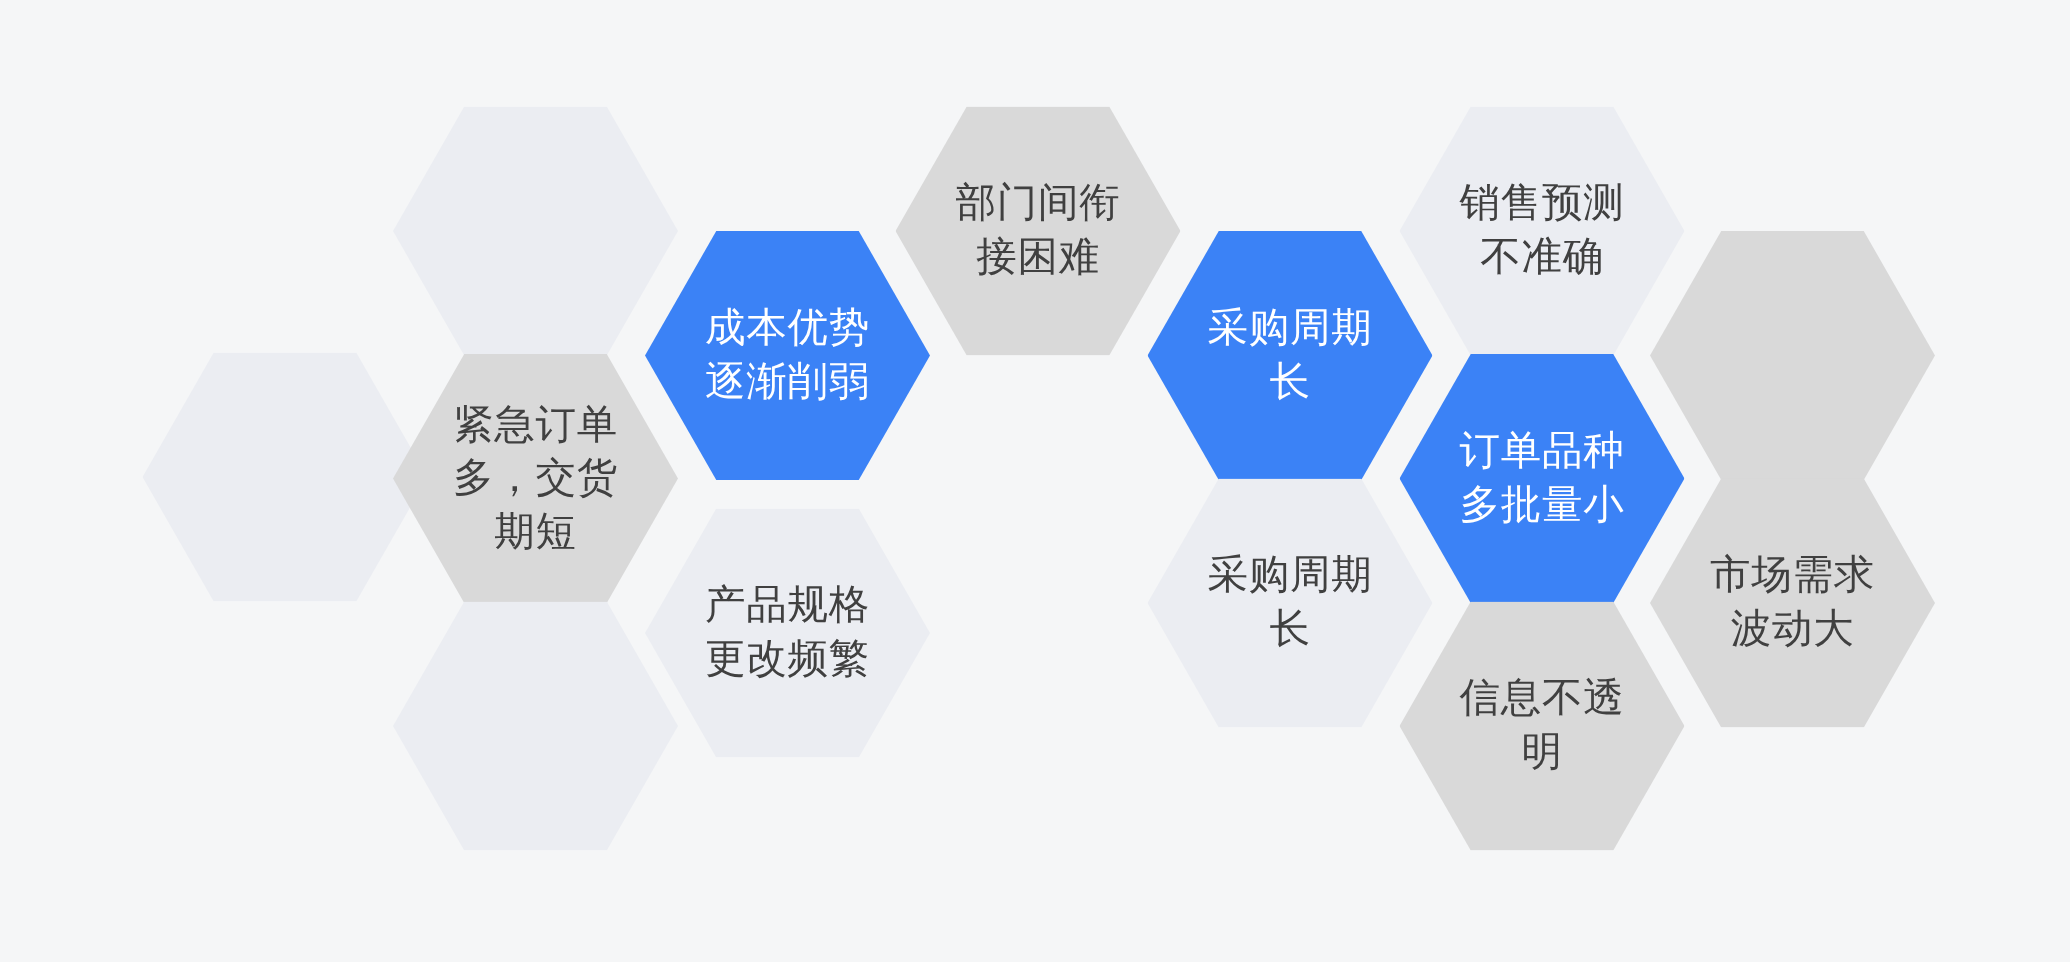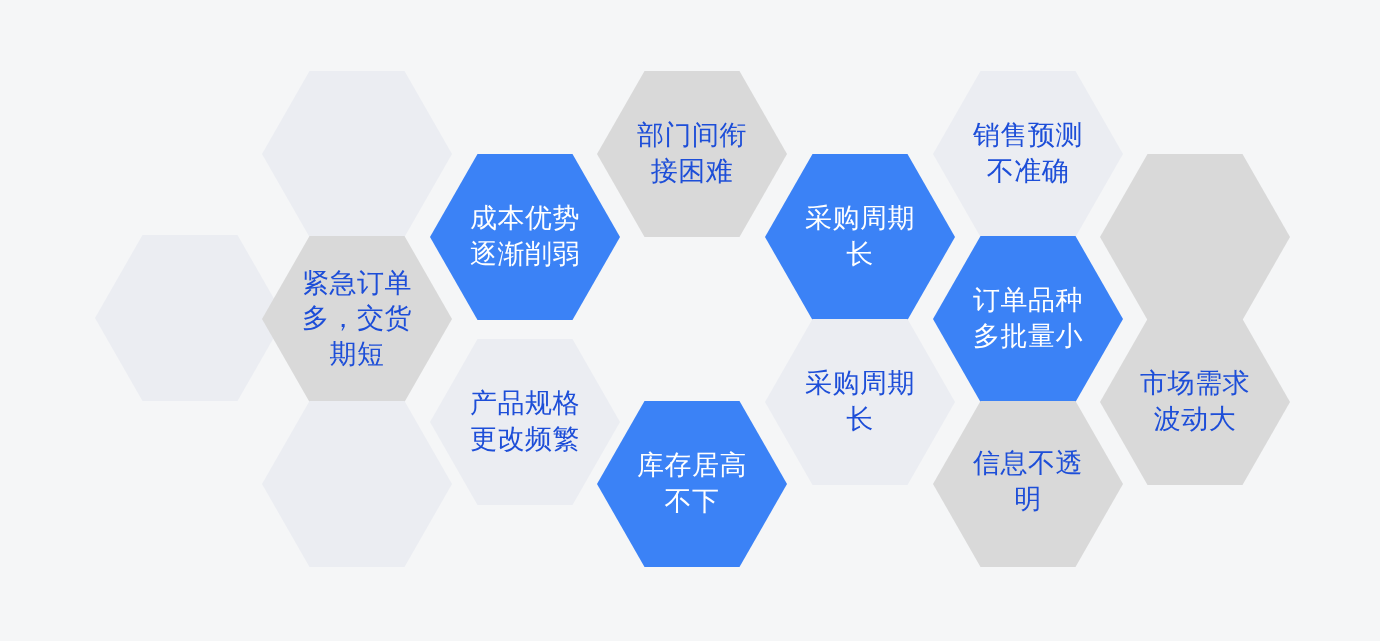--- a/index.html
+++ b/index.html
@@ -44,21 +44,21 @@
     white-space: pre-line;
     word-break: break-all;
   }
 
   
   .fill-pale   { background: #ebedf2; }
   .fill-gray   { background: #d9d9d9; }
   .fill-red    { background: #3b82f6; }
 
   
-  .txt-dark  { color: #1d4ed8; }
+  .txt-dark  { color: #404040; }
   .txt-light { color: #ffffff; }
 </style>
 </head>
 <body>
 
 <div id="hex-canvas" style="background: rgb(245, 246, 247);">
     <div class="hex fill-pale empty" style="left: 95px; top: 235px;"></div>
     <div class="hex fill-pale empty" style="left: 262px; top: 71px;"></div>
     <div class="hex fill-gray" style="left: 262px; top: 236px;">
       <span class="hex-label txt-dark">紧急订单多，交货期短</span>
@@ -66,35 +66,32 @@
     <div class="hex fill-pale empty" style="left: 262px; top: 401px;"></div>
     <div class="hex fill-red" style="left: 430px; top: 154px;">
       <span class="hex-label txt-light">成本优势逐渐削弱</span>
     </div>
     <div class="hex fill-pale" style="left: 430px; top: 319px; margin-top: 20px;">
       <span class="hex-label txt-dark">产品规格更改频繁</span>
     </div>
     <div class="hex fill-gray" style="left: 597px; top: 71px;">
       <span class="hex-label txt-dark">部门间衔接困难</span>
     </div>
-    <div class="hex fill-red" style="left: 597px; top: 401px;">
-      <span class="hex-label txt-light">库存居高不下</span>
-    </div>
     <div class="hex fill-red" style="left: 765px; top: 154px;">
       <span class="hex-label txt-light">采购周期长</span>
     </div>
     <div class="hex fill-pale" style="left: 765px; top: 319px;">
       <span class="hex-label txt-dark">采购周期长</span>
     </div>
     <div class="hex fill-pale" style="left: 933px; top: 71px; text-align: center;">
       <span class="hex-label txt-dark">销售预测不准确</span>
     </div>
     <div class="hex fill-red" style="left: 933px; top: 236px;">
       <span class="hex-label txt-light">订单品种多批量小</span>
     </div>
-    <div class="hex fill-gray" style="left: 933px; top: 401px; font-family: Liberation Mono, monospace;">
+    <div class="hex fill-gray" style="left: 933px; top: 401px;">
       <span class="hex-label txt-dark">信息不透明</span>
     </div>
     <div class="hex fill-gray empty" style="left: 1100px; top: 154px;"></div>
     <div class="hex fill-gray" style="left: 1100px; top: 319px;">
       <span class="hex-label txt-dark">市场需求波动大</span>
     </div>
   </div>
 
 </body></html>

